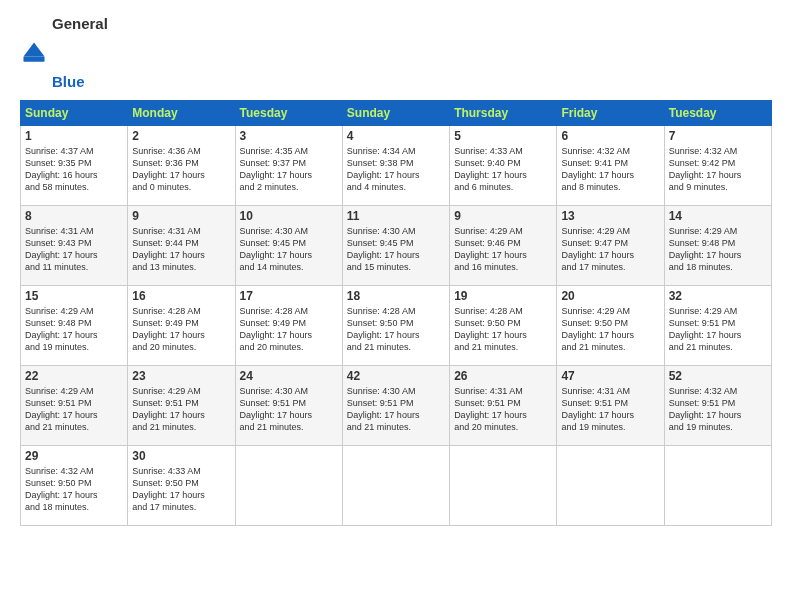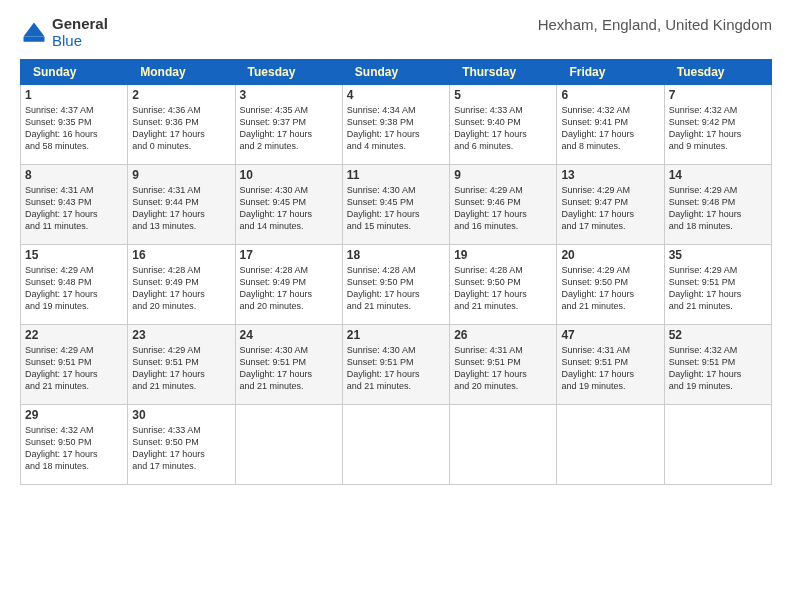--- a/index.html
+++ b/index.html
@@ -32,22 +32,23 @@
       flex-direction: column;
       line-height: 1.1;
     }
     .logo-general {
       font-size: 15px;
       font-weight: bold;
       color: #333;
     }
     .logo-blue {
       font-size: 15px;
-      font-weight: normal;
+      font-weight: bold;
       color: #1565c0;
+      margin-top: 41px;
     }
     .logo-icon {
       width: 28px;
       height: 28px;
     }
     .title-block {
       text-align: right;
     }
     .title-month {
       font-size: 32px;
@@ -58,24 +59,24 @@
       font-size: 15px;
       color: #555;
     }
     .calendar-table {
       width: 100%;
       border-collapse: collapse;
       table-layout: fixed;
     }
     .calendar-table th {
       background: #1565c0;
-      color: #fef9c3;
+      color: #bef264;
       font-size: 12px;
       font-weight: bold;
-      padding: 5px 12px;
+      padding: 5px 4px;
       text-align: left;
       border: 1px solid #1565c0;
     }
     .calendar-table td {
       border: 1px solid #ccc;
       vertical-align: top;
       padding: 3px 4px;
       font-size: 9.5px;
       color: #333;
       background: #fff;
@@ -109,21 +110,20 @@
       <svg class="logo-icon" viewBox="0 0 32 32" xmlns="http://www.w3.org/2000/svg">
         <polygon points="16,4 28,20 4,20" fill="#1565c0"></polygon>
         <rect x="4" y="20" width="24" height="6" fill="#1565c0" rx="1"></rect>
       </svg>
       <div class="logo-text">
         <span class="logo-general">General</span>
         <span class="logo-blue">Blue</span>
       </div>
     </div>
     <div class="title-block">
-      <div class="title-location">Hexham, England, United Kingdom</div>
     </div>
   </div>
 
   <table class="calendar-table">
     <thead>
       <tr>
         <th>Sunday</th>
         <th>Monday</th>
         <th>Tuesday</th>
         <th>Sunday</th>
@@ -212,39 +212,39 @@
           </td>
           <td>
             <span class="day-number">19</span>
             <div class="cell-text">Sunrise: 4:28 AM<br>Sunset: 9:50 PM<br>Daylight: 17 hours<br>and 21 minutes.</div>
           </td>
           <td>
             <span class="day-number">20</span>
             <div class="cell-text">Sunrise: 4:29 AM<br>Sunset: 9:50 PM<br>Daylight: 17 hours<br>and 21 minutes.</div>
           </td>
           <td>
-            <span class="day-number">35</span>
+            <span class="day-number">32</span>
             <div class="cell-text">Sunrise: 4:29 AM<br>Sunset: 9:51 PM<br>Daylight: 17 hours<br>and 21 minutes.</div>
           </td>
         </tr>
         <tr>
           <td>
             <span class="day-number">22</span>
             <div class="cell-text">Sunrise: 4:29 AM<br>Sunset: 9:51 PM<br>Daylight: 17 hours<br>and 21 minutes.</div>
           </td>
           <td>
             <span class="day-number">23</span>
             <div class="cell-text">Sunrise: 4:29 AM<br>Sunset: 9:51 PM<br>Daylight: 17 hours<br>and 21 minutes.</div>
           </td>
           <td>
             <span class="day-number">24</span>
             <div class="cell-text">Sunrise: 4:30 AM<br>Sunset: 9:51 PM<br>Daylight: 17 hours<br>and 21 minutes.</div>
           </td>
           <td>
-            <span class="day-number">21</span>
+            <span class="day-number">42</span>
             <div class="cell-text">Sunrise: 4:30 AM<br>Sunset: 9:51 PM<br>Daylight: 17 hours<br>and 21 minutes.</div>
           </td>
           <td>
             <span class="day-number">26</span>
             <div class="cell-text">Sunrise: 4:31 AM<br>Sunset: 9:51 PM<br>Daylight: 17 hours<br>and 20 minutes.</div>
           </td>
           <td>
             <span class="day-number">47</span>
             <div class="cell-text">Sunrise: 4:31 AM<br>Sunset: 9:51 PM<br>Daylight: 17 hours<br>and 19 minutes.</div>
           </td>

